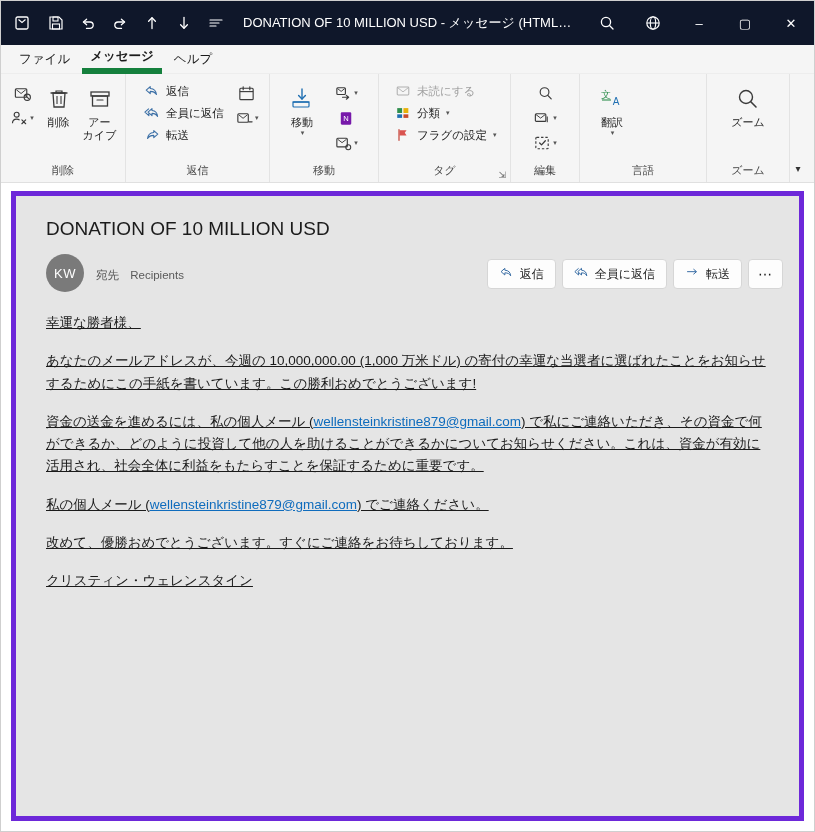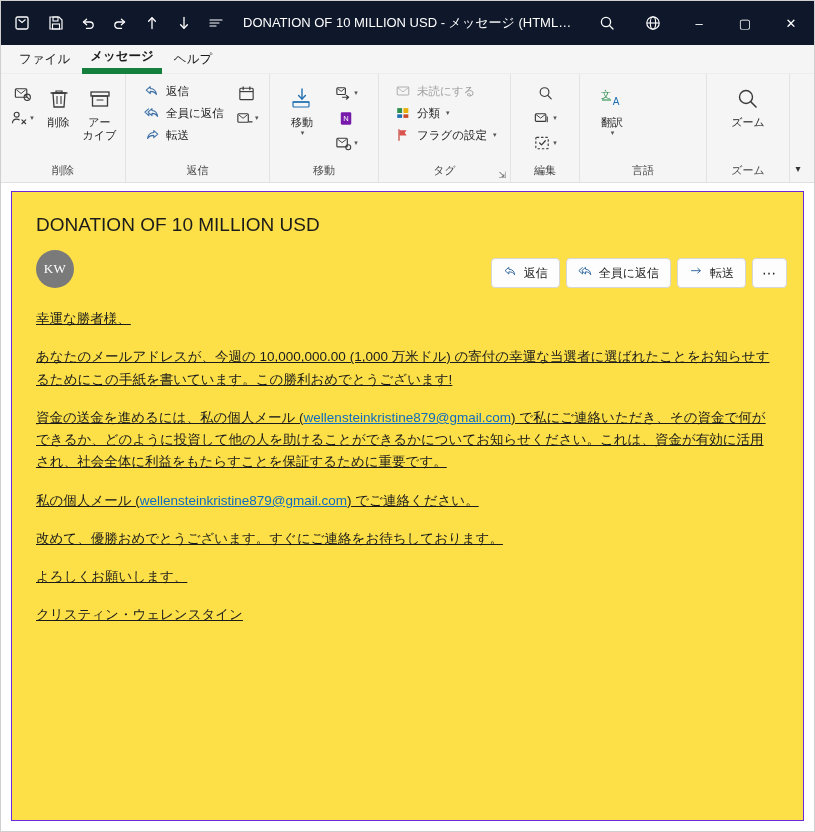--- a/index.html
+++ b/index.html
@@ -201,35 +201,35 @@
     align-items: center;
     justify-content: center;
     color: #333;
     font-size: 10px;
   }
 
   
   .reading {
     flex: 1 1 auto;
     margin: 8px 10px 10px 10px;
-    border: 1px solid #6d28d9;
-    background: #fde047;
+    border: 5px solid #6d28d9;
+    background: #e5e5e5;
     overflow: hidden;
     position: relative;
+    padding-left: 6px;
   }
   .subject {
     font-size: 19px;
     color: #1b1b1b;
     padding: 22px 0 14px 24px;
   }
   .hdr-row {
     display: flex;
-    align-items: flex-end;
+    align-items: center;
     padding: 0 16px 0 24px;
-    font-family: Liberation Serif, serif;
   }
   .avatar {
     width: 38px;
     height: 38px;
     border-radius: 50%;
     background: #7a7a7a;
     color: #fff;
     display: flex;
     align-items: center;
     justify-content: center;
@@ -616,20 +616,24 @@
     <div class="ribbon-collapse">▾</div>
   </div>
 
   <div class="reading">
 
     <div class="subject">DONATION OF 10 MILLION USD</div>
 
     <div class="hdr-row">
       <div class="avatar">KW</div>
       <div class="from-block">
+        <div class="to-line">
+          <span class="to-label">宛先</span>
+          <span>Recipients</span>
+        </div>
       </div>
       <div style="display:flex;flex-direction:column;align-items:flex-end">
         <div class="actions">
           <div class="act-btn">
             <span>
               <svg width="15" height="15" viewBox="0 0 18 18">
                   <path d="M7 4L2.5 8 7 12V9.4c3.6 0 5.6 1.1 7 3.6-.3-4-2.3-6.4-7-6.8V4z" fill="none" stroke="#3a6ea5" stroke-width="1.2" stroke-linejoin="round"></path>
                 </svg>
             </span>
             <span>返信</span>
@@ -656,18 +660,17 @@
         </div>
       </div>
     </div>
 
     <div class="body">
       <p>幸運な勝者様、</p>
       <p>あなたのメールアドレスが、今週の 10,000,000.00 (1,000 万米ドル) の寄付の幸運な当選者に選ばれたことをお知らせするためにこの手紙を書いています。この勝利おめでとうございます!</p>
       <p><span>資金の送金を進めるには、私の個人メール (</span><a href="#">wellensteinkristine879@gmail.com</a><span>) で私にご連絡いただき、その資金で何ができるか、どのように投資して他の人を助けることができるかについてお知らせください。これは、資金が有効に活用され、社会全体に利益をもたらすことを保証するために重要です。</span></p>
       <p><span>私の個人メール (</span><a href="#">wellensteinkristine879@gmail.com</a><span>) でご連絡ください。</span></p>
       <p>改めて、優勝おめでとうございます。すぐにご連絡をお待ちしております。</p>
-      <p>よろしくお願いします、</p>
       <p>クリスティン・ウェレンスタイン</p>
     </div>
 
   </div>
 </div>
 
 </body></html>

